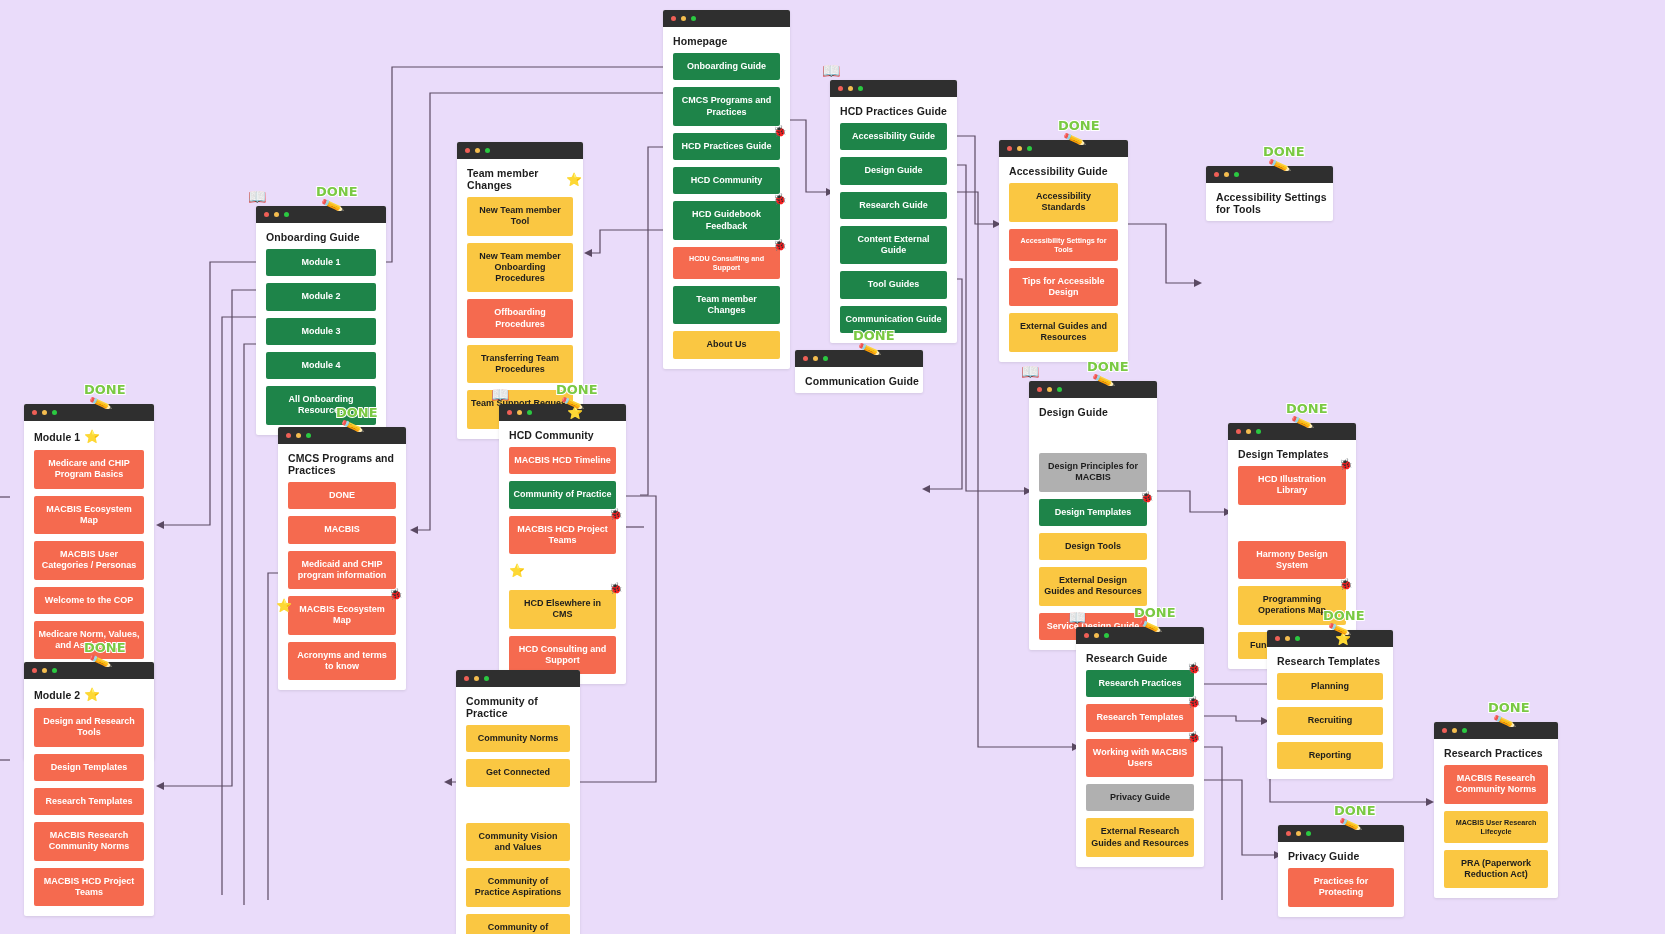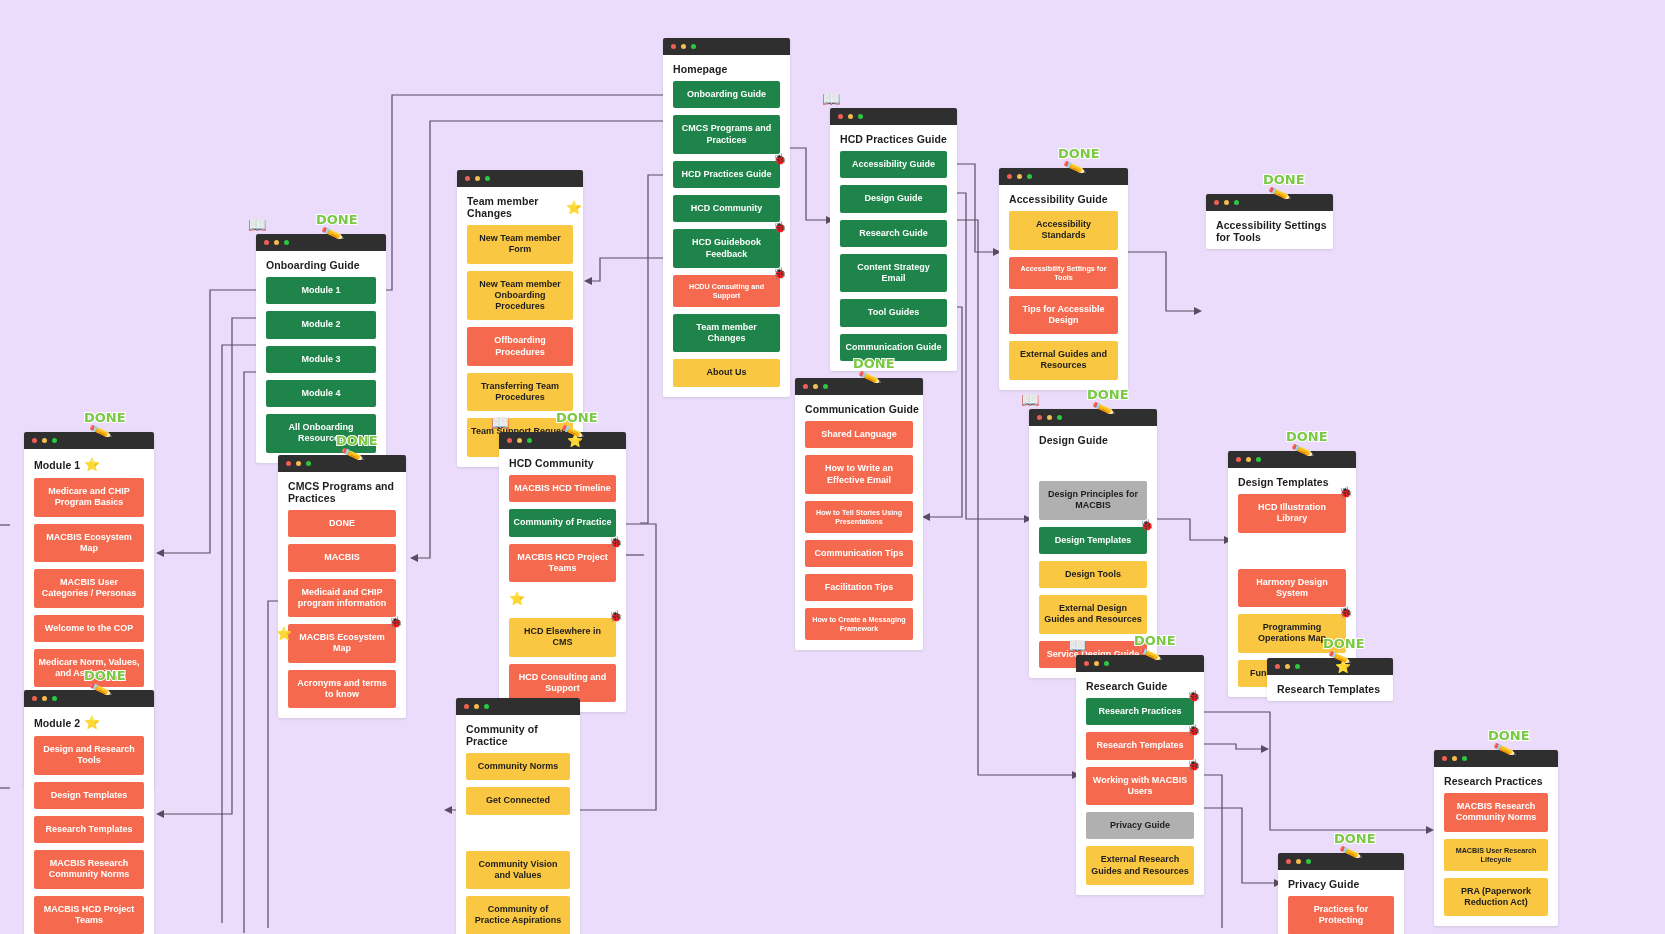--- a/index.html
+++ b/index.html
@@ -3,21 +3,21 @@
 <meta charset="utf-8">
 <style>
   html,body{margin:0;padding:0;}
   body{
     width:1665px;height:934px;
     background:#EADCFA;
     font-family:"Liberation Sans", sans-serif;
     overflow:hidden;
     position:relative;
   }
-  #canvas{position:absolute;inset:0;margin-top:28px;}
+  #canvas{position:absolute;inset:0;}
   svg.wires{position:absolute;left:0;top:0;width:1665px;height:934px;overflow:visible;}
   svg.wires path{fill:none;stroke:#5b4a63;stroke-width:1.2;}
   svg.wires polygon{fill:#5b4a63;}
 
   .card{
     position:absolute;
     background:#ffffff;
     box-shadow:0 1px 3px rgba(0,0,0,.10);
     border-radius:2px;
   }
@@ -178,41 +178,41 @@
       <div class="titlebar">
         <span class="dot d-red"></span>
         <span class="dot d-yel"></span>
         <span class="dot d-grn"></span>
       </div>
       <div class="card-title">
         <span>Team member Changes</span>
         <span class="st-star">⭐</span>
       </div>
       <div class="btns">
-        <div class="btn yellow">New Team member Form</div>
+        <div class="btn yellow">New Team member Tool</div>
         <div class="btn yellow">New Team member Onboarding Procedures</div>
         <div class="btn coral">Offboarding Procedures</div>
         <div class="btn yellow">Transferring Team Procedures</div>
         <div class="btn yellow">Team Support Request Form</div>
       </div>
     </div>
     <div class="card" style="left: 830px; top: 80px; width: 127px;">
       <div class="titlebar">
         <span class="dot d-red"></span>
         <span class="dot d-yel"></span>
         <span class="dot d-grn"></span>
       </div>
       <div class="card-title">
         <span>HCD Practices Guide</span>
       </div>
       <div class="btns">
         <div class="btn green">Accessibility Guide</div>
         <div class="btn green">Design Guide</div>
         <div class="btn green">Research Guide</div>
-        <div class="btn green">Content Strategy Email</div>
+        <div class="btn green">Content External Guide</div>
         <div class="btn green">Tool Guides</div>
         <div class="btn green">Communication Guide</div>
       </div>
     </div>
     <div class="sticker" style="left: 822px; top: 62px;"><span class="st-book">📖</span></div>
     <div class="card" style="left: 999px; top: 140px; width: 129px;">
       <div class="titlebar">
         <span class="dot d-red"></span>
         <span class="dot d-yel"></span>
         <span class="dot d-grn"></span>
@@ -338,28 +338,20 @@
     </div>
     <div class="card" style="left: 795px; top: 350px; width: 128px;">
       <div class="titlebar">
         <span class="dot d-red"></span>
         <span class="dot d-yel"></span>
         <span class="dot d-grn"></span>
       </div>
       <div class="card-title">
         <span>Communication Guide</span>
       </div>
-      <div class="btns">
-        <div class="btn coral">Shared Language</div>
-        <div class="btn coral">How to Write an Effective Email</div>
-        <div class="btn coral small">How to Tell Stories Using Presentations</div>
-        <div class="btn coral">Communication Tips</div>
-        <div class="btn coral">Facilitation Tips</div>
-        <div class="btn coral small">How to Create a Messaging Framework</div>
-      </div>
     </div>
     <div class="sticker" style="left: 853px; top: 326px;"><span class="st-done">DONE</span><span class="st-pencil" style="display:block;margin-top:-6px;margin-left:6px;">✏️</span></div>
     <div class="card" style="left: 1029px; top: 381px; width: 128px;">
       <div class="titlebar">
         <span class="dot d-red"></span>
         <span class="dot d-yel"></span>
         <span class="dot d-grn"></span>
       </div>
       <div class="card-title">
         <span>Design Guide</span>
@@ -415,20 +407,25 @@
     <div class="card" style="left: 1267px; top: 630px; width: 126px;">
       <div class="titlebar">
         <span class="dot d-red"></span>
         <span class="dot d-yel"></span>
         <span class="dot d-grn"></span>
         <span class="st-star" style="margin-left: 30px;">⭐</span>
       </div>
       <div class="card-title">
         <span>Research Templates</span>
       </div>
+      <div class="btns">
+        <div class="btn yellow">Planning</div>
+        <div class="btn yellow">Recruiting</div>
+        <div class="btn yellow">Reporting</div>
+      </div>
     </div>
     <div class="sticker" style="left: 1323px; top: 606px;"><span class="st-done">DONE</span><span class="st-pencil" style="display:block;margin-top:-6px;margin-left:6px;">✏️</span></div>
     <div class="card" style="left: 1434px; top: 722px; width: 124px;">
       <div class="titlebar">
         <span class="dot d-red"></span>
         <span class="dot d-yel"></span>
         <span class="dot d-grn"></span>
       </div>
       <div class="card-title">
         <span>Research Practices</span>

